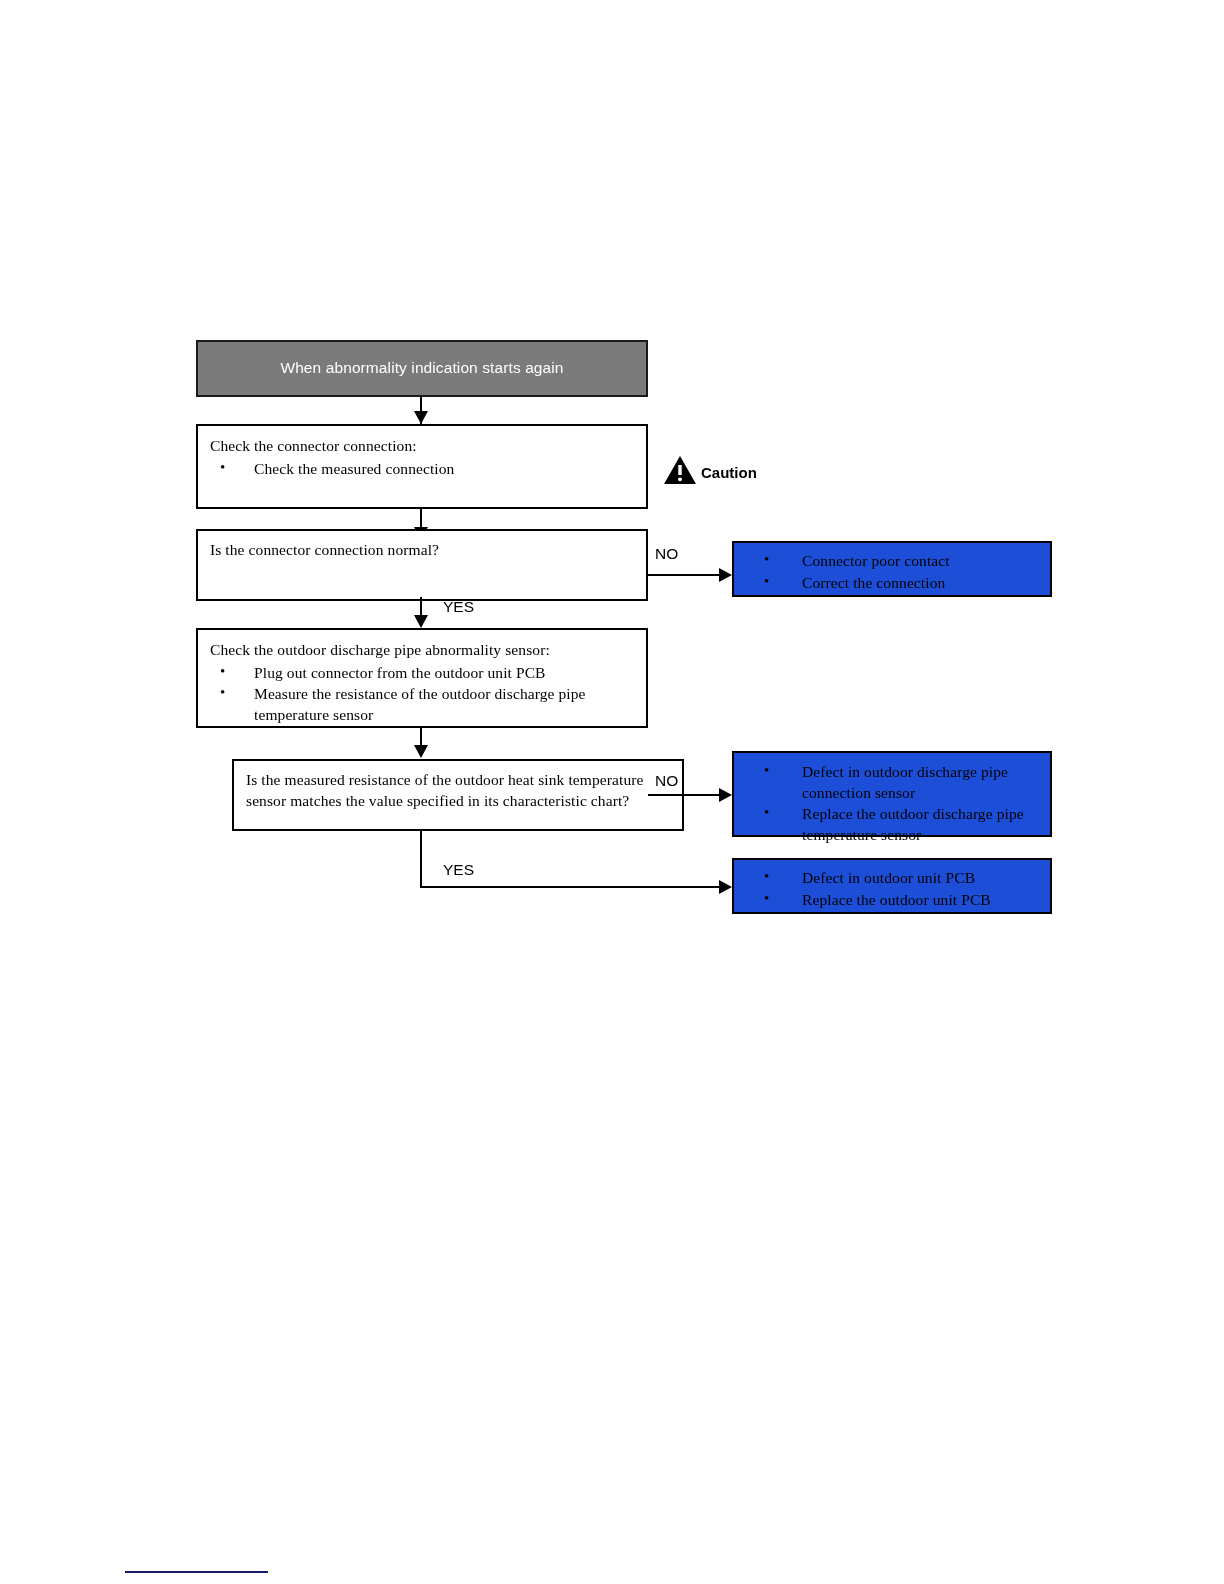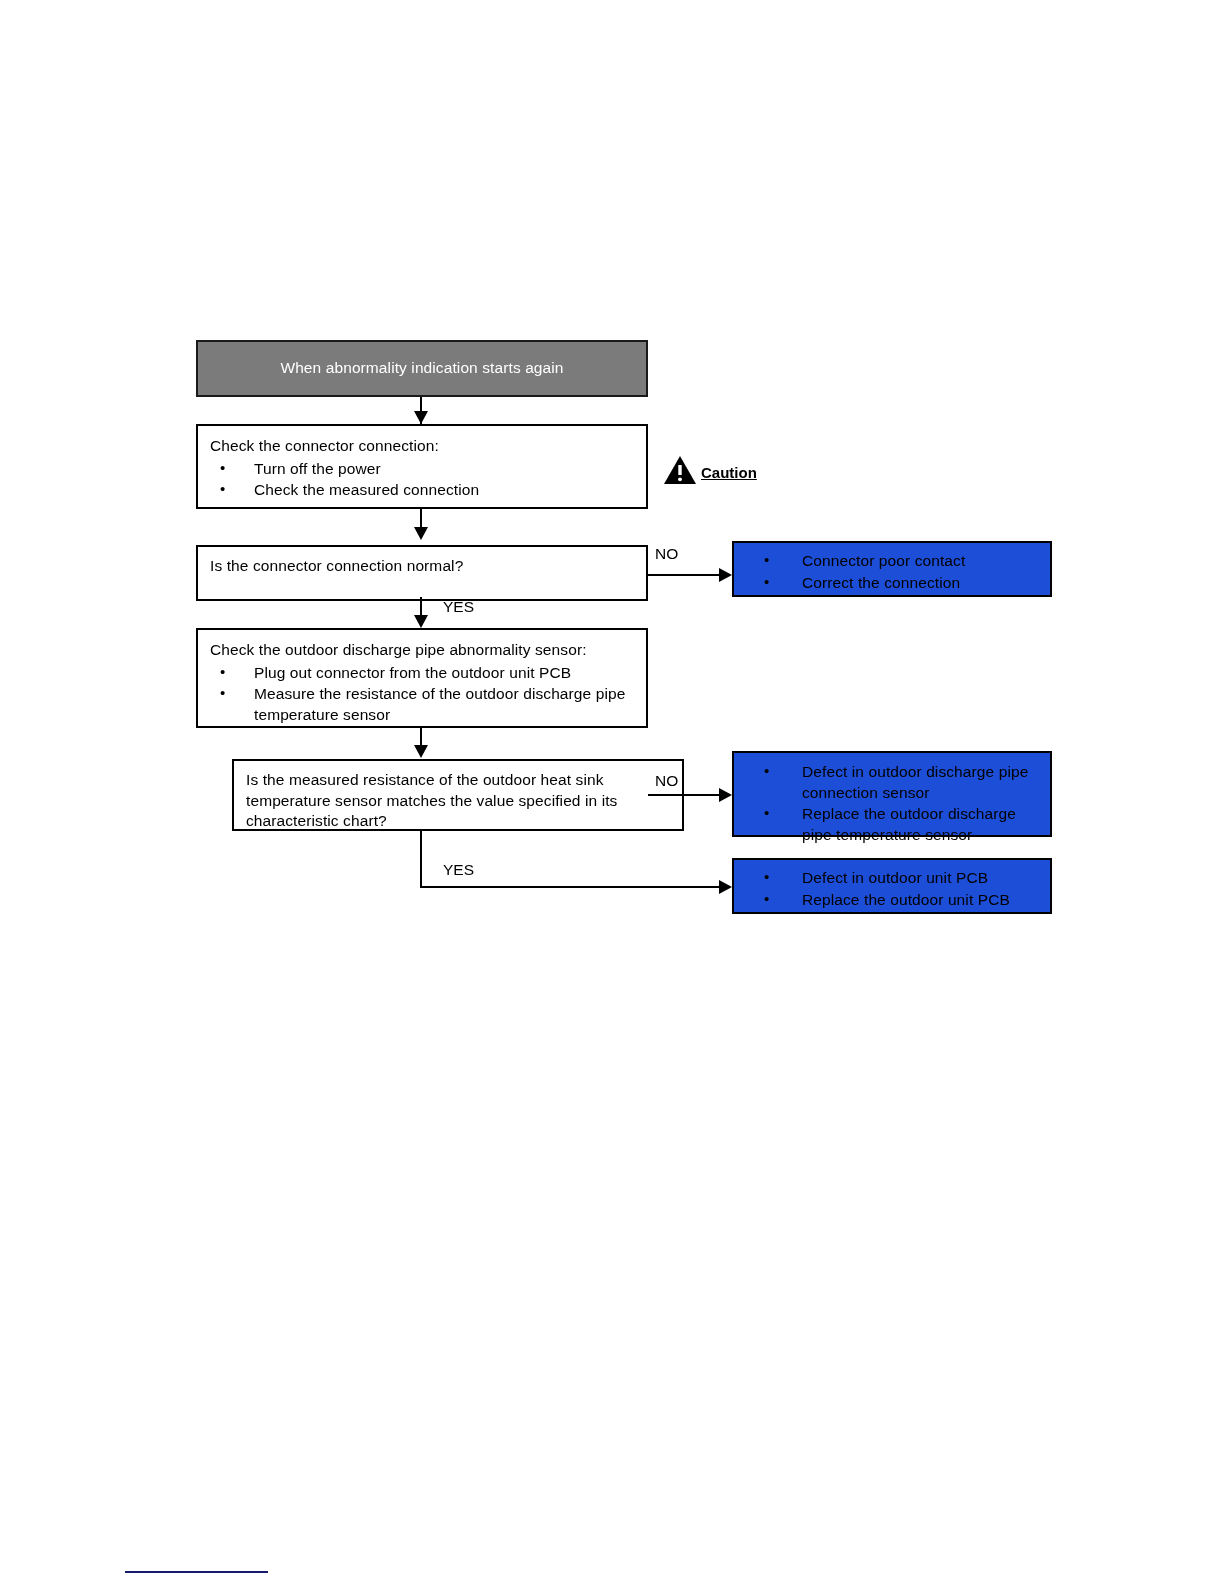--- a/index.html
+++ b/index.html
@@ -45,20 +45,21 @@
     text-align: left;
   }
 
   .node.result {
     background: #1d4ed8;
     border: 2px solid #000000;
   }
 
   .node-body {
     padding: 10px 8px 8px 12px;
+    font-family: Liberation Serif, serif;
   }
 
   .node .title-line {
     margin: 0 0 2px 0;
   }
 
   
   ul.bullets {
     list-style: none;
     margin: 0;
@@ -149,42 +150,41 @@
     <span>When abnormality indication starts again</span>
   </div>
 
   <div class="vline" style="left:420px; top:397px; height:27px;"></div>
   <div class="arrow-down" style="left:414px; top:411px;"></div>
 
   <div class="node" style="left:196px; top:424px; width:452px; height:85px;">
     <div class="node-body">
       <div class="title-line">Check the connector connection:</div>
       <ul class="bullets">
-        <li>Turn off the power</li>
         <li>Check the measured connection</li>
       </ul>
     </div>
   </div>
 
-  <div class="caution-mark" style="left:663px; top:455px;text-decoration:underline;">
+  <div class="caution-mark" style="left:663px; top:455px;">
     <span>
       <svg width="34" height="30" viewBox="0 0 34 30" aria-hidden="true">
         <polygon points="17,1 33,29 1,29" fill="#000000"></polygon>
         <rect x="15.3" y="10" width="3.4" height="10" fill="#ffffff"></rect>
         <circle cx="17" cy="24.3" r="1.9" fill="#ffffff"></circle>
       </svg>
     </span>
     <span class="caution-label">Caution</span>
   </div>
 
 
   <div class="vline" style="left:420px; top:509px; height:23px;"></div>
   <div class="arrow-down" style="left:414px; top:527px;"></div>
 
-  <div class="node" style="left:196px; top:545px; width:452px; height:56px;">
+  <div class="node" style="left:196px; top:529px; width:452px; height:72px;">
     <div class="node-body" style="padding-top:9px;">
       <div>Is the connector connection normal?</div>
     </div>
   </div>
 
   <div class="hline" style="left:648px; top:574px; width:76px;"></div>
   <div class="arrow-right" style="left:719px; top:568px;"></div>
   <div class="branch-label" style="left:655px; top:545px;">NO</div>
 
   <div class="node result" style="left:732px; top:541px; width:320px; height:56px;">

